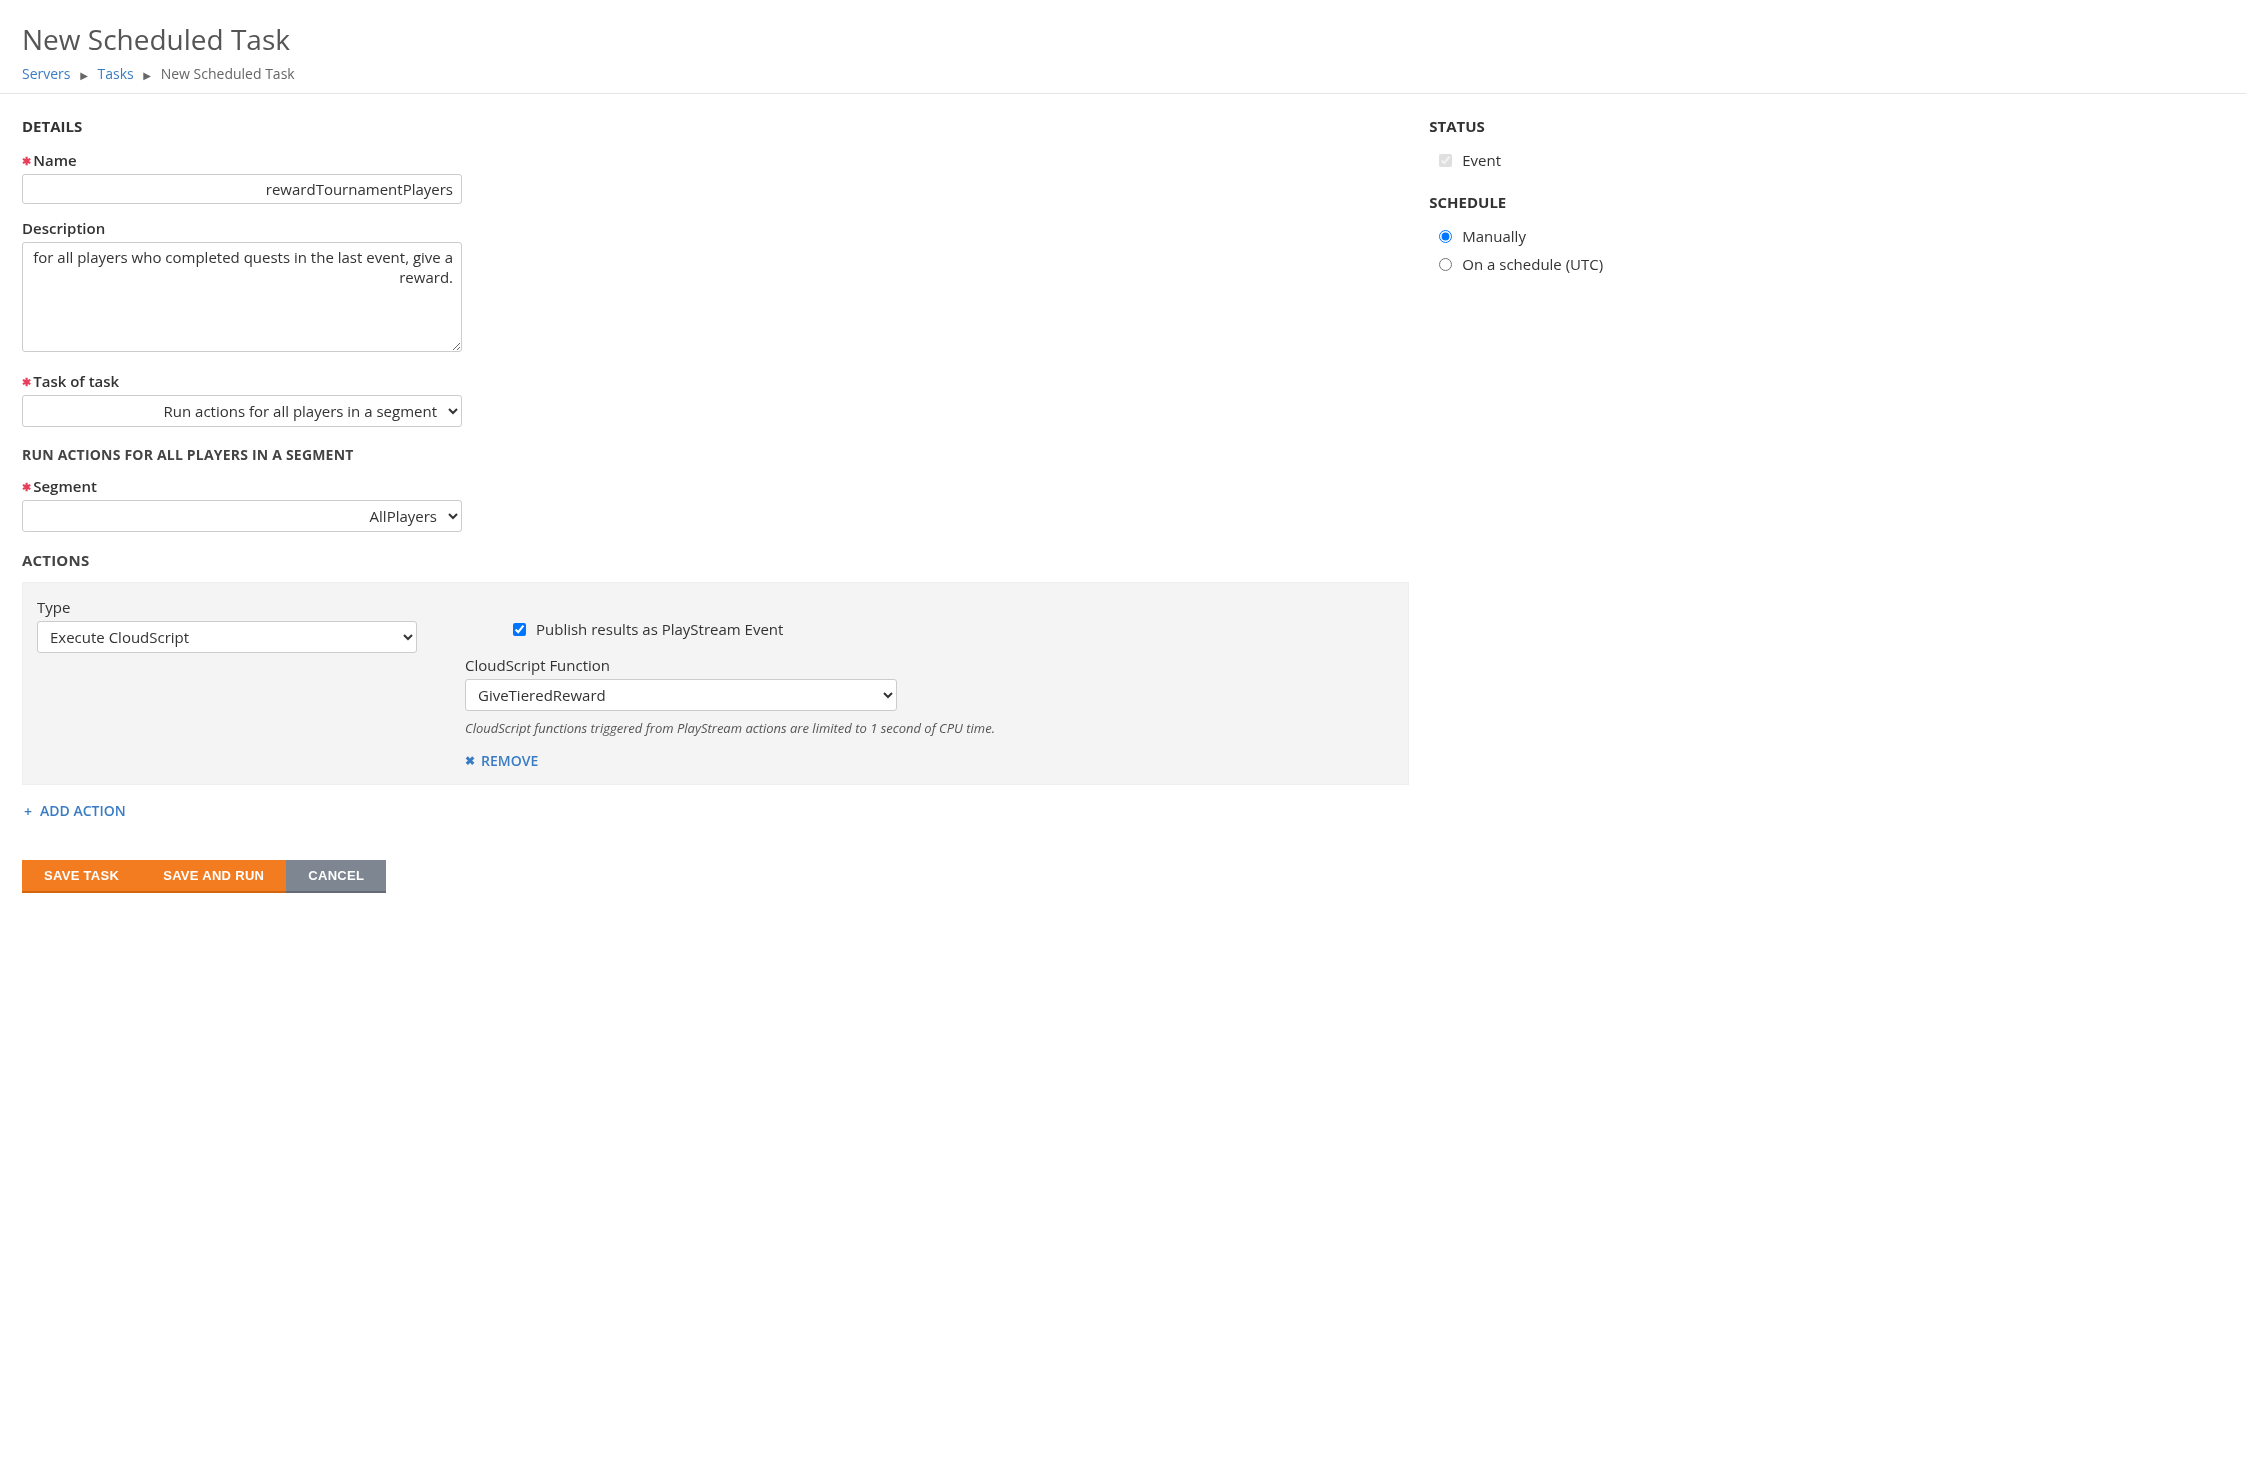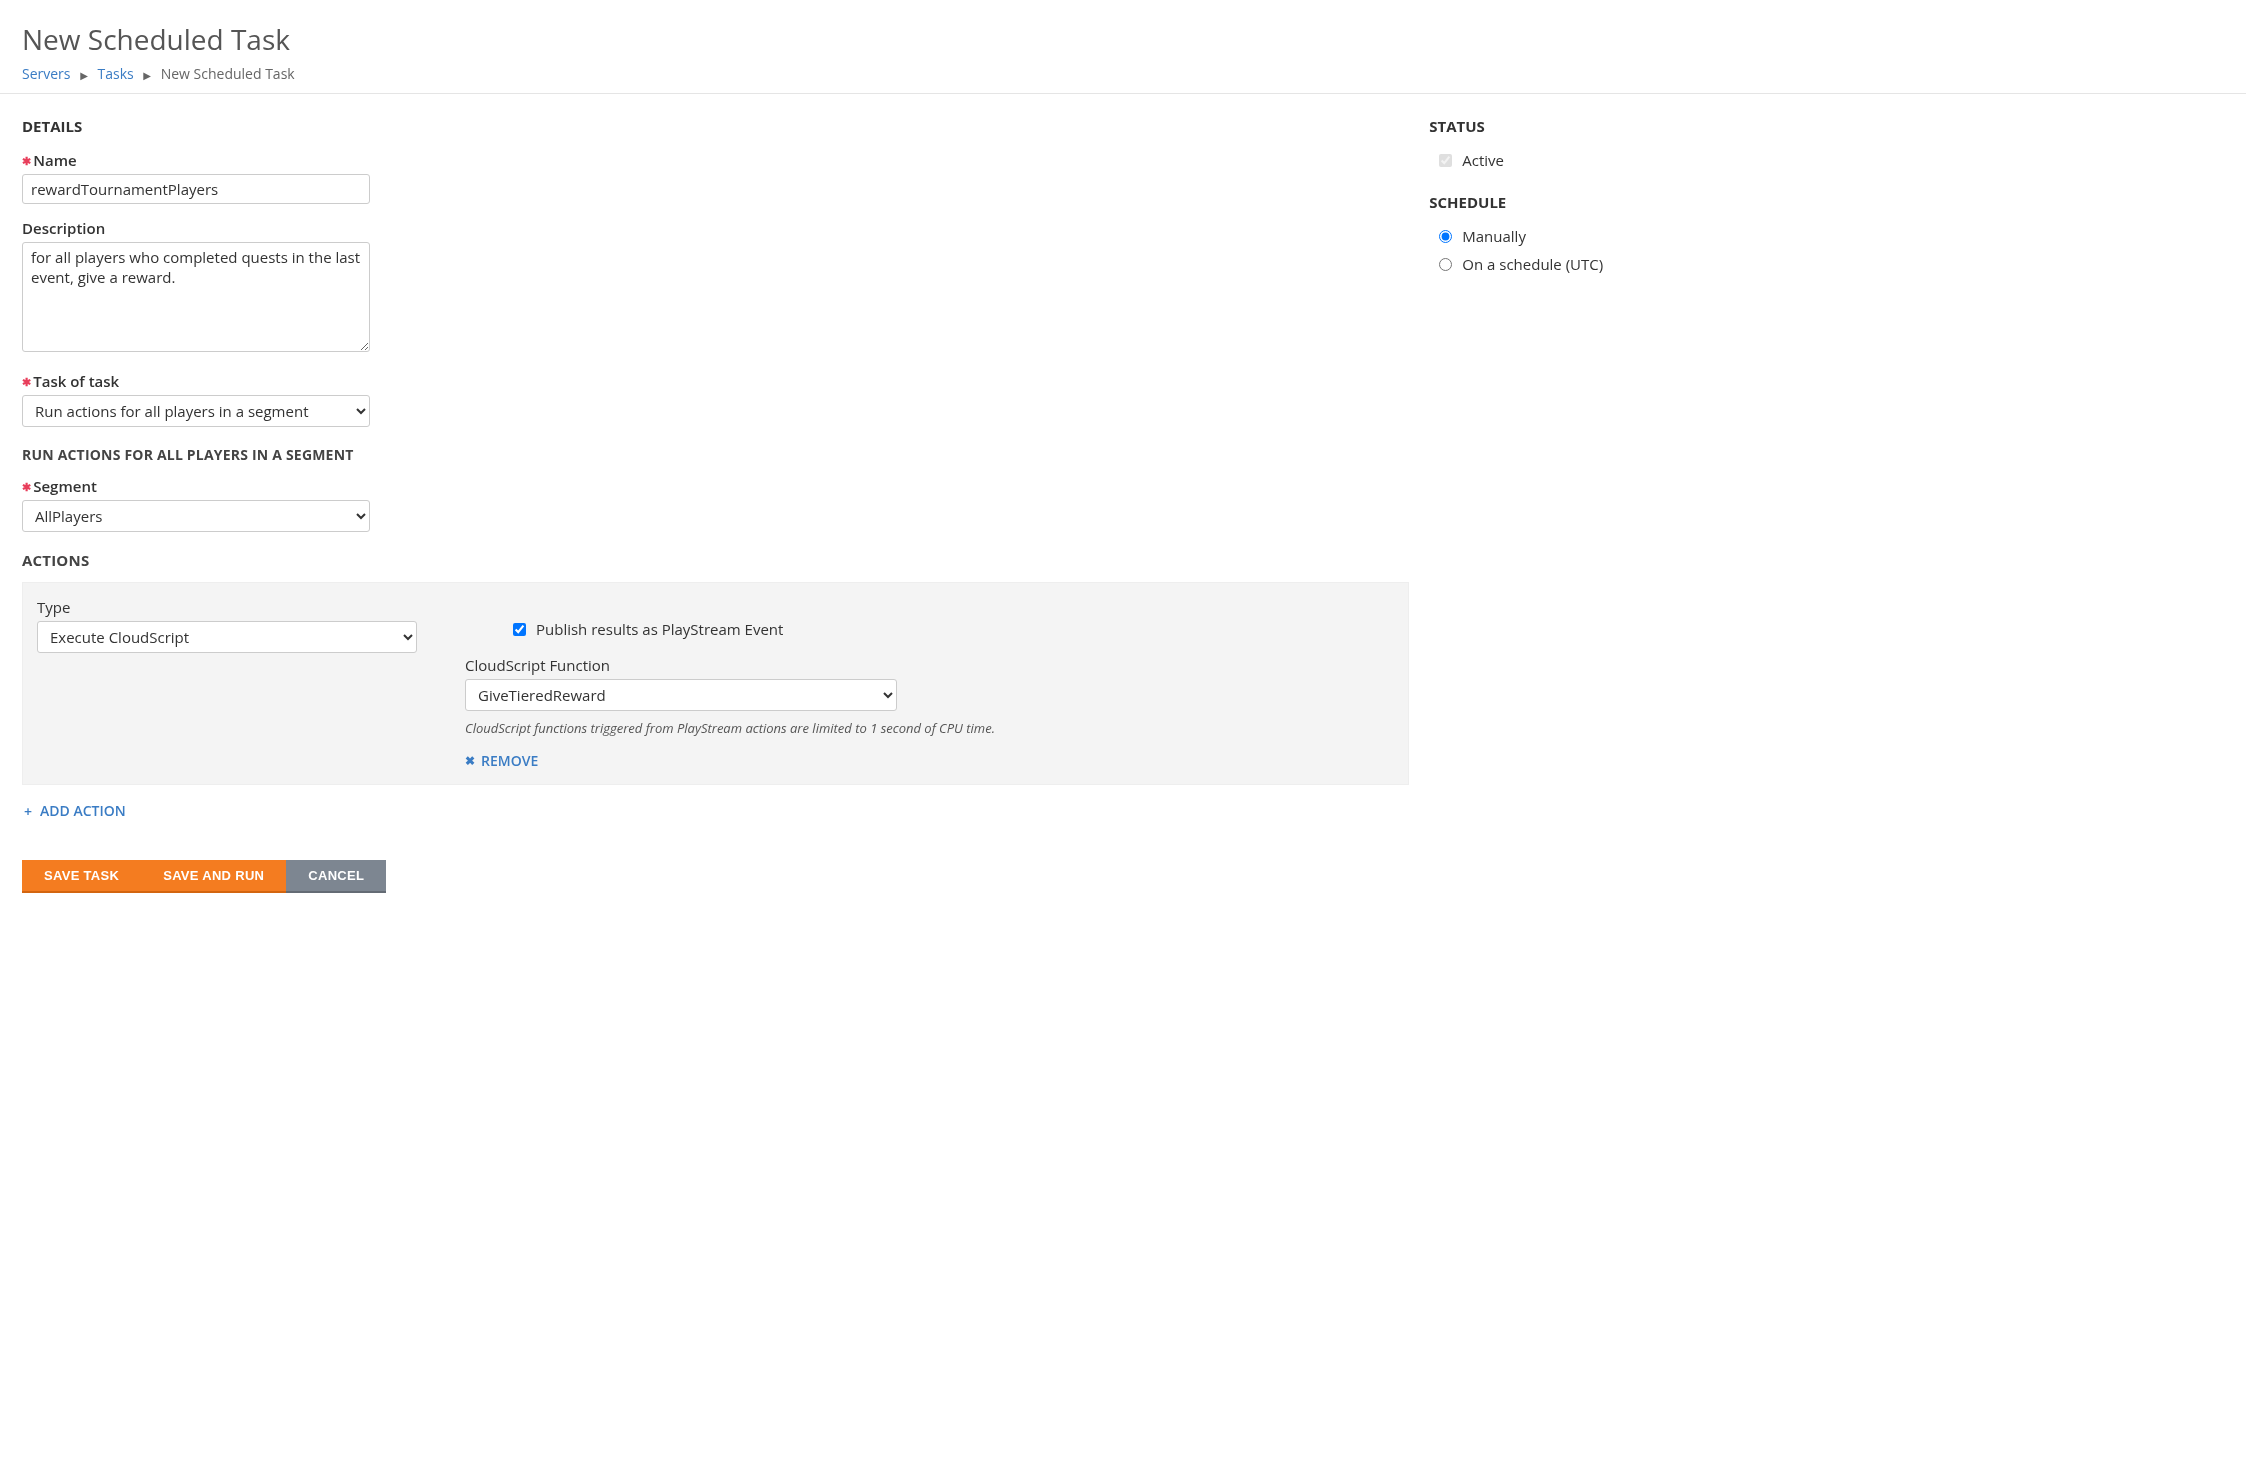--- a/index.html
+++ b/index.html
@@ -71,21 +71,21 @@
   }
   input[type="text"], textarea, select {
     font-family: inherit;
     font-size: 15px;
     padding: 4px 8px;
     border: 1px solid #ccc;
     border-radius: 3px;
     background: #fff;
     color: #333;
   }
-  .input-440 { width: 348px; }
+  .input-440 { width: 440px; text-align: right; }
   textarea.input-440 { height: 110px; resize: both; }
   select {
     -webkit-appearance: menulist;
     appearance: menulist;
   }
   .subheading {
     font-size: 14px;
     font-weight: 700;
     color: #444;
     margin: 18px 0 12px 0;
@@ -255,21 +255,21 @@
       <button class="btn btn-orange">SAVE TASK</button>
       <button class="btn btn-orange">SAVE AND RUN</button>
       <button class="btn btn-grey">CANCEL</button>
     </div>
   </div>
 
   <div class="right-col">
     <div class="right-section-title">STATUS</div>
     <div class="status-row">
       <input type="checkbox" checked="" disabled="" style="">
-      <span>Active</span>
+      <span>Event</span>
     </div>
 
     <div class="schedule-block">
       <div class="right-section-title">SCHEDULE</div>
       <div class="radio-row">
         <input type="radio" name="sched" checked="" style="">
         <span>Manually</span>
       </div>
       <div class="radio-row">
         <input type="radio" name="sched" style="">

